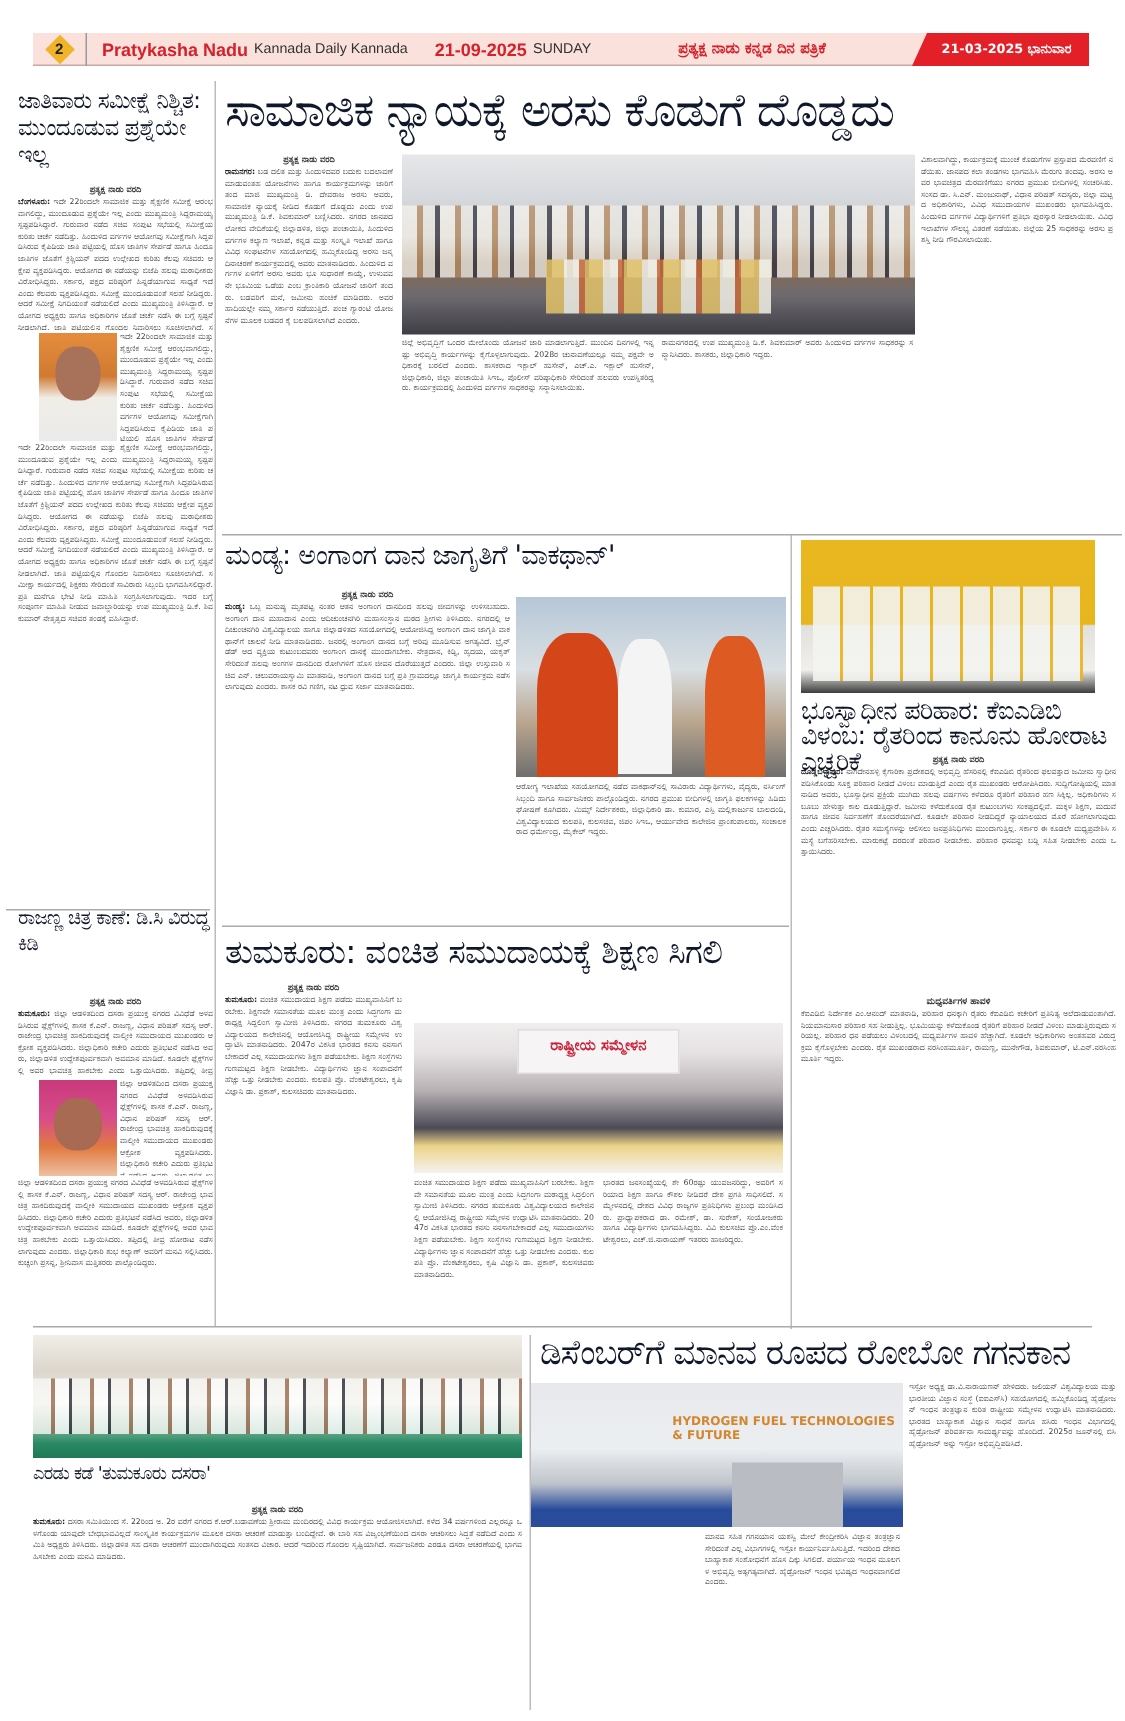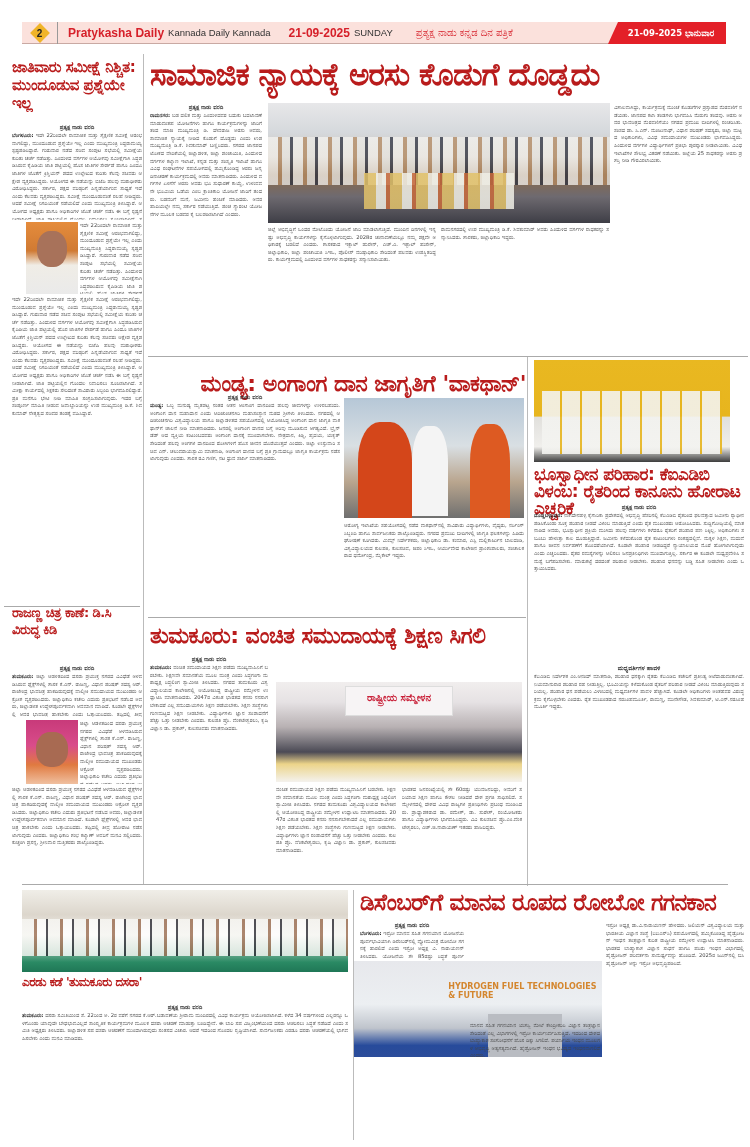--- a/index.html
+++ b/index.html
@@ -6,27 +6,27 @@
   body { width: 750px; height: 1147px; background: #ffffff; font-family: "DejaVu Sans", sans-serif; color: #222; overflow: hidden; position: relative; }
   
   .masthead { position: absolute; left: 22px; top: 22px; width: 704px; height: 22px; background: #fbe1dc; border-bottom: 1px solid #c9a9a3; display: flex; align-items: center; }
   .pg-no { width: 36px; height: 22px; display: flex; align-items: center; justify-content: center; border-right: 1px solid #999; }
   .pg-diamond { width: 14px; height: 14px; background: #f0b429; transform: rotate(45deg); display: flex; align-items: center; justify-content: center; }
   .pg-diamond span { transform: rotate(-45deg); font-size: 10px; font-weight: bold; color: #222; font-family: "Liberation Sans", sans-serif; }
   .brand { margin-left: 10px; color: #d6202a; font-weight: bold; font-size: 12px; font-family: "Liberation Sans", sans-serif; }
   .brand-sub { margin-left: 4px; color: #333; font-size: 9.5px; font-family: "Liberation Sans", sans-serif; }
   .hdr-date { margin-left: 18px; color: #d6202a; font-weight: bold; font-size: 12px; font-family: "Liberation Sans", sans-serif; }
   .hdr-day { margin-left: 4px; color: #333; font-size: 9.5px; font-family: "Liberation Sans", sans-serif; }
-  .hdr-kn { margin-left: 23px; color: #d6202a; font-size: 10px; font-weight: normal; text-align: center; }
+  .hdr-kn { margin-left: 58px; color: #d6202a; font-size: 10px; font-weight: bold; text-align: center; }
   .hdr-red { position: absolute; right: 0; top: 0; height: 22px; width: 118px; background: #e32028; clip-path: polygon(10px 0,100% 0,100% 100%,0 100%); color: #fff; font-size: 8.5px; font-weight: bold; display: flex; align-items: center; justify-content: center; padding-left: 8px; }
 
   .col-rule { position: absolute; background: #bbb; width: 1px; }
   .h-rule { position: absolute; background: #aaa; height: 1px; }
 
-  .headline { position: absolute; font-weight: bold; color: #b91c1c; line-height: 1.05; font-family: "DejaVu Sans", sans-serif; letter-spacing: -0.5px; }
+  .headline { position: absolute; font-weight: normal; color: #0f172a; line-height: 1.05; font-family: "DejaVu Sans", sans-serif; letter-spacing: -0.5px; }
   .byline { position: absolute; font-size: 5.5px; font-weight: bold; color: #333; text-align: center; }
   .body-txt { position: absolute; font-size: 5.2px; line-height: 7.6px; color: #444; text-align: justify; overflow: hidden; word-break: break-all; }
   .body-txt b { color: #222; }
   .photo { position: absolute; overflow: hidden; }
   .subhead { position: absolute; font-size: 6px; font-weight: bold; color: #333; text-align: center; }
 
   
   .ph-crowd { background: linear-gradient(180deg,#e7e7e9 0%,#d5d8dc 25%,#c9c2b8 45%,#8a6a4a 60%,#6e6a70 78%,#3e3e46 100%); }
   .ph-crowd::before { content:""; position:absolute; left:0; right:0; top:28%; height:40%; background: repeating-linear-gradient(90deg,#f5f3ef 0 10px,#b48a62 10px 14px,#ecebe7 14px 22px,#2d3140 22px 25px); opacity:.75; }
   .ph-crowd::after { content:""; position:absolute; left:28%; right:28%; top:58%; height:30%; background: repeating-linear-gradient(90deg,#e2c26a 0 12px,#f0efe6 12px 22px,#c86a3c 22px 26px); opacity:.85; }
@@ -50,26 +50,26 @@
 </style>
 </head>
 <body>
 
 <div class="masthead">
   <div class="pg-no">
     <div class="pg-diamond">
         <span>2</span>
       </div>
   </div>
-  <span class="brand">Pratykasha Daily</span>
+  <span class="brand">Pratykasha Nadu</span>
   <span class="brand-sub">Kannada Daily Kannada</span>
   <span class="hdr-date">21-09-2025</span>
   <span class="hdr-day">SUNDAY</span>
   <span class="hdr-kn">ಪ್ರತ್ಯಕ್ಷ ನಾಡು ಕನ್ನಡ ದಿನ ಪತ್ರಿಕೆ</span>
-  <div class="hdr-red">21-09-2025 ಭಾನುವಾರ</div>
+  <div class="hdr-red">21-03-2025 ಭಾನುವಾರ</div>
 </div>
 
 <div class="col-rule" style="left:143px;top:54px;height:830px;"></div>
 <div class="col-rule" style="left:527px;top:356px;height:530px;"></div>
 <div class="col-rule" style="left:353px;top:890px;height:250px;"></div>
 <div class="h-rule" style="left:148px;top:356px;width:600px;"></div>
 <div class="h-rule" style="left:148px;top:617px;width:378px;"></div>
 <div class="h-rule" style="left:22px;top:884px;width:706px;"></div>
 <div class="h-rule" style="left:4px;top:606px;width:136px;"></div>
 
@@ -95,21 +95,21 @@
   <div class="headline" style="left:150px;top:58px;width:600px;font-size:31px;letter-spacing:-1px;">ಸಾಮಾಜಿಕ ನ್ಯಾಯಕ್ಕೆ ಅರಸು ಕೊಡುಗೆ ದೊಡ್ಡದು</div>
   <div class="byline" style="left:150px;top:104px;width:112px;">ಪ್ರತ್ಯಕ್ಷ ನಾಡು ವರದಿ</div>
   <div class="body-txt" style="left:150px;top:112px;width:112px;height:240px;"><b>ರಾಮನಗರ:</b> <span>ಬಡ ದಲಿತ ಮತ್ತು ಹಿಂದುಳಿದವರ ಬದುಕು ಬದಲಾವಣೆ ಮಾಡುವಂತಹ ಯೋಜನೆಗಳು ಹಾಗೂ ಕಾರ್ಯಕ್ರಮಗಳನ್ನು ಜಾರಿಗೆ ತಂದ ಮಾಜಿ ಮುಖ್ಯಮಂತ್ರಿ ಡಿ. ದೇವರಾಜ ಅರಸು ಅವರು, ಸಾಮಾಜಿಕ ನ್ಯಾಯಕ್ಕೆ ನೀಡಿದ ಕೊಡುಗೆ ದೊಡ್ಡದು ಎಂದು ಉಪ ಮುಖ್ಯಮಂತ್ರಿ ಡಿ.ಕೆ. ಶಿವಕುಮಾರ್ ಬಣ್ಣಿಸಿದರು. ನಗರದ ಜಾನಪದ ಲೋಕದ ವೇದಿಕೆಯಲ್ಲಿ ಜಿಲ್ಲಾಡಳಿತ, ಜಿಲ್ಲಾ ಪಂಚಾಯಿತಿ, ಹಿಂದುಳಿದ ವರ್ಗಗಳ ಕಲ್ಯಾಣ ಇಲಾಖೆ, ಕನ್ನಡ ಮತ್ತು ಸಂಸ್ಕೃತಿ ಇಲಾಖೆ ಹಾಗೂ ವಿವಿಧ ಸಂಘಟನೆಗಳ ಸಹಯೋಗದಲ್ಲಿ ಹಮ್ಮಿಕೊಂಡಿದ್ದ ಅರಸು ಜನ್ಮದಿನಾಚರಣೆ ಕಾರ್ಯಕ್ರಮದಲ್ಲಿ ಅವರು ಮಾತನಾಡಿದರು. ಹಿಂದುಳಿದ ವರ್ಗಗಳ ಏಳಿಗೆಗೆ ಅರಸು ಅವರು ಭೂ ಸುಧಾರಣೆ ಕಾಯ್ದೆ, ಉಳುವವನೇ ಭೂಮಿಯ ಒಡೆಯ ಎಂಬ ಕ್ರಾಂತಿಕಾರಿ ಯೋಜನೆ ಜಾರಿಗೆ ತಂದರು. ಬಡವರಿಗೆ ಮನೆ, ಜಮೀನು ಹಂಚಿಕೆ ಮಾಡಿದರು. ಅವರ ಹಾದಿಯಲ್ಲೇ ನಮ್ಮ ಸರ್ಕಾರ ನಡೆಯುತ್ತಿದೆ. ಪಂಚ ಗ್ಯಾರಂಟಿ ಯೋಜನೆಗಳ ಮೂಲಕ ಬಡವರ ಕೈ ಬಲಪಡಿಸಲಾಗಿದೆ ಎಂದರು.</span></div>
   <div class="photo ph-crowd" style="left:268px;top:103px;width:342px;height:120px;"></div>
   <div class="body-txt" style="left:268px;top:226px;width:168px;height:126px;">ಜಿಲ್ಲೆ ಅಭಿವೃದ್ಧಿಗೆ ಒಂದರ ಮೇಲೊಂದು ಯೋಜನೆ ಜಾರಿ ಮಾಡಲಾಗುತ್ತಿದೆ. ಮುಂದಿನ ದಿನಗಳಲ್ಲಿ ಇನ್ನಷ್ಟು ಅಭಿವೃದ್ಧಿ ಕಾರ್ಯಗಳನ್ನು ಕೈಗೊಳ್ಳಲಾಗುವುದು. 2028ರ ಚುನಾವಣೆಯಲ್ಲೂ ನಮ್ಮ ಪಕ್ಷವೇ ಅಧಿಕಾರಕ್ಕೆ ಬರಲಿದೆ ಎಂದರು. ಶಾಸಕರಾದ ಇಕ್ಬಾಲ್ ಹುಸೇನ್, ಎಚ್.ಎ. ಇಕ್ಬಾಲ್ ಹುಸೇನ್, ಜಿಲ್ಲಾಧಿಕಾರಿ, ಜಿಲ್ಲಾ ಪಂಚಾಯಿತಿ ಸಿಇಒ, ಪೊಲೀಸ್ ವರಿಷ್ಠಾಧಿಕಾರಿ ಸೇರಿದಂತೆ ಹಲವರು ಉಪಸ್ಥಿತರಿದ್ದರು. ಕಾರ್ಯಕ್ರಮದಲ್ಲಿ ಹಿಂದುಳಿದ ವರ್ಗಗಳ ಸಾಧಕರನ್ನು ಸನ್ಮಾನಿಸಲಾಯಿತು.</div>
   <div class="body-txt" style="left:441px;top:226px;width:168px;height:126px;">ರಾಮನಗರದಲ್ಲಿ ಉಪ ಮುಖ್ಯಮಂತ್ರಿ ಡಿ.ಕೆ. ಶಿವಕುಮಾರ್ ಅವರು ಹಿಂದುಳಿದ ವರ್ಗಗಳ ಸಾಧಕರನ್ನು ಸನ್ಮಾನಿಸಿದರು. ಶಾಸಕರು, ಜಿಲ್ಲಾಧಿಕಾರಿ ಇದ್ದರು.</div>
   <div class="body-txt" style="left:614px;top:104px;width:128px;height:248px;">ವಿಶಾಲವಾಗಿದ್ದು, ಕಾರ್ಯಕ್ರಮಕ್ಕೆ ಮುಂಚೆ ಕೊಡುಗೆಗಳ ಪ್ರಸ್ತಾಪದ ಮೆರವಣಿಗೆ ನಡೆಯಿತು. ಜಾನಪದ ಕಲಾ ತಂಡಗಳು ಭಾಗವಹಿಸಿ ಮೆರುಗು ತಂದವು. ಅರಸು ಅವರ ಭಾವಚಿತ್ರದ ಮೆರವಣಿಗೆಯು ನಗರದ ಪ್ರಮುಖ ಬೀದಿಗಳಲ್ಲಿ ಸಂಚರಿಸಿತು. ಸಂಸದ ಡಾ. ಸಿ.ಎನ್. ಮಂಜುನಾಥ್, ವಿಧಾನ ಪರಿಷತ್ ಸದಸ್ಯರು, ಜಿಲ್ಲಾ ಮಟ್ಟದ ಅಧಿಕಾರಿಗಳು, ವಿವಿಧ ಸಮುದಾಯಗಳ ಮುಖಂಡರು ಭಾಗವಹಿಸಿದ್ದರು. ಹಿಂದುಳಿದ ವರ್ಗಗಳ ವಿದ್ಯಾರ್ಥಿಗಳಿಗೆ ಪ್ರತಿಭಾ ಪುರಸ್ಕಾರ ನೀಡಲಾಯಿತು. ವಿವಿಧ ಇಲಾಖೆಗಳ ಸೌಲಭ್ಯ ವಿತರಣೆ ನಡೆಯಿತು. ಜಿಲ್ಲೆಯ 25 ಸಾಧಕರನ್ನು ಅರಸು ಪ್ರಶಸ್ತಿ ನೀಡಿ ಗೌರವಿಸಲಾಯಿತು.</div>
 </div>
 
 <div>
-  <div class="headline" style="left:150px;top:372px;width:376px;font-size:22px;text-align:right;">ಮಂಡ್ಯ: ಅಂಗಾಂಗ ದಾನ ಜಾಗೃತಿಗೆ 'ವಾಕಥಾನ್'</div>
+  <div class="headline" style="left:150px;top:362px;width:376px;font-size:18px;">ಮಂಡ್ಯ: ಅಂಗಾಂಗ ದಾನ ಜಾಗೃತಿಗೆ 'ವಾಕಥಾನ್'</div>
   <div class="byline" style="left:150px;top:394px;width:190px;">ಪ್ರತ್ಯಕ್ಷ ನಾಡು ವರದಿ</div>
   <div class="body-txt" style="left:150px;top:402px;width:190px;height:212px;"><b>ಮಂಡ್ಯ:</b> <span>ಒಬ್ಬ ಮನುಷ್ಯ ಮೃತಪಟ್ಟ ನಂತರ ಆತನ ಅಂಗಾಂಗ ದಾನದಿಂದ ಹಲವು ಜೀವಗಳನ್ನು ಉಳಿಸಬಹುದು. ಅಂಗಾಂಗ ದಾನ ಮಹಾದಾನ ಎಂದು ಆದಿಚುಂಚನಗಿರಿ ಮಹಾಸಂಸ್ಥಾನ ಮಠದ ಶ್ರೀಗಳು ತಿಳಿಸಿದರು. ನಗರದಲ್ಲಿ ಆದಿಚುಂಚನಗಿರಿ ವಿಶ್ವವಿದ್ಯಾಲಯ ಹಾಗೂ ಜಿಲ್ಲಾಡಳಿತದ ಸಹಯೋಗದಲ್ಲಿ ಆಯೋಜಿಸಿದ್ದ ಅಂಗಾಂಗ ದಾನ ಜಾಗೃತಿ ವಾಕಥಾನ್‌ಗೆ ಚಾಲನೆ ನೀಡಿ ಮಾತನಾಡಿದರು. ಜನರಲ್ಲಿ ಅಂಗಾಂಗ ದಾನದ ಬಗ್ಗೆ ಅರಿವು ಮೂಡಿಸುವ ಅಗತ್ಯವಿದೆ. ಬ್ರೈನ್ ಡೆಡ್ ಆದ ವ್ಯಕ್ತಿಯ ಕುಟುಂಬದವರು ಅಂಗಾಂಗ ದಾನಕ್ಕೆ ಮುಂದಾಗಬೇಕು. ನೇತ್ರದಾನ, ಕಿಡ್ನಿ, ಹೃದಯ, ಯಕೃತ್ ಸೇರಿದಂತೆ ಹಲವು ಅಂಗಗಳ ದಾನದಿಂದ ರೋಗಿಗಳಿಗೆ ಹೊಸ ಜೀವನ ದೊರೆಯುತ್ತದೆ ಎಂದರು. ಜಿಲ್ಲಾ ಉಸ್ತುವಾರಿ ಸಚಿವ ಎನ್. ಚಲುವರಾಯಸ್ವಾಮಿ ಮಾತನಾಡಿ, ಅಂಗಾಂಗ ದಾನದ ಬಗ್ಗೆ ಪ್ರತಿ ಗ್ರಾಮದಲ್ಲೂ ಜಾಗೃತಿ ಕಾರ್ಯಕ್ರಮ ನಡೆಸಲಾಗುವುದು ಎಂದರು. ಶಾಸಕ ರವಿ ಗಣಿಗ, ನಟ ಧ್ರುವ ಸರ್ಜಾ ಮಾತನಾಡಿದರು.</span></div>
   <div class="photo ph-walk" style="left:344px;top:398px;width:180px;height:120px;"></div>
   <div class="body-txt" style="left:344px;top:522px;width:180px;height:92px;">ಆರೋಗ್ಯ ಇಲಾಖೆಯ ಸಹಯೋಗದಲ್ಲಿ ನಡೆದ ವಾಕಥಾನ್‌ನಲ್ಲಿ ಸಾವಿರಾರು ವಿದ್ಯಾರ್ಥಿಗಳು, ವೈದ್ಯರು, ನರ್ಸಿಂಗ್ ಸಿಬ್ಬಂದಿ ಹಾಗೂ ಸಾರ್ವಜನಿಕರು ಪಾಲ್ಗೊಂಡಿದ್ದರು. ನಗರದ ಪ್ರಮುಖ ಬೀದಿಗಳಲ್ಲಿ ಜಾಗೃತಿ ಫಲಕಗಳನ್ನು ಹಿಡಿದು ಘೋಷಣೆ ಕೂಗಿದರು. ಮಿಮ್ಸ್ ನಿರ್ದೇಶಕರು, ಜಿಲ್ಲಾಧಿಕಾರಿ ಡಾ. ಕುಮಾರ, ಎಸ್ಪಿ ಮಲ್ಲಿಕಾರ್ಜುನ ಬಾಲದಂಡಿ, ವಿಶ್ವವಿದ್ಯಾಲಯದ ಕುಲಪತಿ, ಕುಲಸಚಿವ, ಜಿಪಂ ಸಿಇಒ, ಆರ್ಯುವೇದ ಕಾಲೇಜಿನ ಪ್ರಾಂಶುಪಾಲರು, ಸಂಚಾಲಕರಾದ ಧರ್ಮೇಂದ್ರ, ಮೈಕೇಲ್ ಇದ್ದರು.</div>
 </div>
 
 <div>
   <div class="photo ph-yellow" style="left:534px;top:360px;width:196px;height:102px;"></div>
   <div class="headline" style="left:534px;top:466px;width:210px;font-size:17px;line-height:17px;">ಭೂಸ್ವಾಧೀನ ಪರಿಹಾರ: ಕೆಐಎಡಿಬಿ ವಿಳಂಬ: ರೈತರಿಂದ ಕಾನೂನು ಹೋರಾಟ ಎಚ್ಚರಿಕೆ</div>
   <div class="byline" style="left:534px;top:504px;width:210px;">ಪ್ರತ್ಯಕ್ಷ ನಾಡು ವರದಿ</div>
@@ -133,19 +133,19 @@
   <div class="photo ph-group" style="left:22px;top:890px;width:326px;height:82px;"></div>
   <div class="headline" style="left:22px;top:976px;width:326px;font-size:12px;">ಎರಡು ಕಡೆ 'ತುಮಕೂರು ದಸರಾ'</div>
   <div class="byline" style="left:22px;top:1004px;width:326px;">ಪ್ರತ್ಯಕ್ಷ ನಾಡು ವರದಿ</div>
   <div class="body-txt" style="left:22px;top:1012px;width:326px;height:130px;"><b>ತುಮಕೂರು:</b> <span>ದಸರಾ ಸಮಿತಿಯಿಂದ ಸೆ. 22ರಿಂದ ಅ. 2ರ ವರೆಗೆ ನಗರದ ಕೆ.ಆರ್.ಬಡಾವಣೆಯ ಶ್ರೀರಾಮ ಮಂದಿರದಲ್ಲಿ ವಿವಿಧ ಕಾರ್ಯಕ್ರಮ ಆಯೋಜಿಸಲಾಗಿದೆ. ಕಳೆದ 34 ವರ್ಷಗಳಿಂದ ಎಲ್ಲರನ್ನೂ ಒಳಗೊಂಡು ಯಾವುದೇ ಬೇಧಭಾವವಿಲ್ಲದೆ ಸಾಂಸ್ಕೃತಿಕ ಕಾರ್ಯಕ್ರಮಗಳ ಮೂಲಕ ದಸರಾ ಆಚರಣೆ ಮಾಡುತ್ತಾ ಬಂದಿದ್ದೇವೆ. ಈ ಬಾರಿ ಸಹ ವಿಜೃಂಭಣೆಯಿಂದ ದಸರಾ ಆಚರಿಸಲು ಸಿದ್ಧತೆ ನಡೆದಿದೆ ಎಂದು ಸಮಿತಿ ಅಧ್ಯಕ್ಷರು ತಿಳಿಸಿದರು. ಜಿಲ್ಲಾಡಳಿತ ಸಹ ದಸರಾ ಆಚರಣೆಗೆ ಮುಂದಾಗಿರುವುದು ಸಂತಸದ ವಿಚಾರ. ಆದರೆ ಇದರಿಂದ ಗೊಂದಲ ಸೃಷ್ಟಿಯಾಗಿದೆ. ಸಾರ್ವಜನಿಕರು ಎರಡೂ ದಸರಾ ಆಚರಣೆಯಲ್ಲಿ ಭಾಗವಹಿಸಬೇಕು ಎಂದು ಮನವಿ ಮಾಡಿದರು.</span></div>
 </div>
 
 <div>
   <div class="headline" style="left:360px;top:890px;width:390px;font-size:23px;letter-spacing:-0.8px;">ಡಿಸೆಂಬರ್‌ಗೆ ಮಾನವ ರೂಪದ ರೋಬೋ ಗಗನಕಾನ</div>
   <div class="byline" style="left:360px;top:922px;width:104px;">ಪ್ರತ್ಯಕ್ಷ ನಾಡು ವರದಿ</div>
   <div class="body-txt" style="left:360px;top:930px;width:104px;height:212px;"><b>ಬೆಂಗಳೂರು:</b> <span>ಇಸ್ರೋ ಮಾನವ ಸಹಿತ ಗಗನಯಾನ ಯೋಜನೆಯ ಪೂರ್ವಭಾವಿಯಾಗಿ ಡಿಸೆಂಬರ್‌ನಲ್ಲಿ ವ್ಯೋಮಮಿತ್ರ ರೋಬೋ ಗಗನಕ್ಕೆ ಹಾರಲಿದೆ ಎಂದು ಇಸ್ರೋ ಅಧ್ಯಕ್ಷ ವಿ. ನಾರಾಯಣನ್ ತಿಳಿಸಿದರು. ಯೋಜನೆಯ ಶೇ 85ರಷ್ಟು ಸಿದ್ಧತೆ ಪೂರ್ಣಗೊಂಡಿದೆ. ನಗರದಲ್ಲಿ ಹೈಡ್ರೋಜನ್ ಇಂಧನ ತಂತ್ರಜ್ಞಾನ ಕುರಿತ ರಾಷ್ಟ್ರೀಯ ಸಮ್ಮೇಳನ ಉದ್ಘಾಟಿಸಿ ಮಾತನಾಡಿದರು. ಮಾನವ ರೂಪದ ರೋಬೋ ಮೂಲಕ ಪರೀಕ್ಷಾರ್ಥ ಹಾರಾಟ ನಡೆಸಿ, ಅದರ ಯಶಸ್ಸಿನ ಆಧಾರದ ಮೇಲೆ 2027ರಲ್ಲಿ ಮಾನವ ಸಹಿತ ಗಗನಯಾನ ಕೈಗೊಳ್ಳಲಾಗುವುದು.</span></div>
-  <div class="photo ph-conf" style="left:354px;top:922px;width:248px;height:96px;left:354px;margin-top:39px;">
+  <div class="photo ph-conf" style="left:354px;top:922px;width:248px;height:96px;left:354px;">
     <div class="ph-conf-banner">HYDROGEN FUEL TECHNOLOGIES &amp; FUTURE</div>
     <div class="ph-podium"></div>
   </div>
   <div class="body-txt" style="left:470px;top:1022px;width:130px;height:120px;">ಮಾನವ ಸಹಿತ ಗಗನಯಾನ ಯಶಸ್ವಿ ಮೇಲೆ ಕೇಂದ್ರೀಕರಿಸಿ ವಿಜ್ಞಾನ ತಂತ್ರಜ್ಞಾನ ಸೇರಿದಂತೆ ಎಲ್ಲ ವಿಭಾಗಗಳಲ್ಲಿ ಇಸ್ರೋ ಕಾರ್ಯನಿರ್ವಹಿಸುತ್ತಿದೆ. ಇದರಿಂದ ದೇಶದ ಬಾಹ್ಯಾಕಾಶ ಸಂಶೋಧನೆಗೆ ಹೊಸ ದಿಕ್ಕು ಸಿಗಲಿದೆ. ಪರ್ಯಾಯ ಇಂಧನ ಮೂಲಗಳ ಅಭಿವೃದ್ಧಿ ಅತ್ಯಗತ್ಯವಾಗಿದೆ. ಹೈಡ್ರೋಜನ್ ಇಂಧನ ಭವಿಷ್ಯದ ಇಂಧನವಾಗಲಿದೆ ಎಂದರು.</div>
   <div class="body-txt" style="left:606px;top:922px;width:138px;height:220px;">ಇಸ್ರೋ ಅಧ್ಯಕ್ಷ ಡಾ.ವಿ.ನಾರಾಯಣನ್ ಹೇಳಿದರು. ಜಲಿಯನ್ ವಿಶ್ವವಿದ್ಯಾಲಯ ಮತ್ತು ಭಾರತೀಯ ವಿಜ್ಞಾನ ಸಂಸ್ಥೆ (ಐಐಎಸ್‌ಸಿ) ಸಹಯೋಗದಲ್ಲಿ ಹಮ್ಮಿಕೊಂಡಿದ್ದ ಹೈಡ್ರೋಜನ್ ಇಂಧನ ತಂತ್ರಜ್ಞಾನ ಕುರಿತ ರಾಷ್ಟ್ರೀಯ ಸಮ್ಮೇಳನ ಉದ್ಘಾಟಿಸಿ ಮಾತನಾಡಿದರು. ಭಾರತದ ಬಾಹ್ಯಾಕಾಶ ವಿಜ್ಞಾನ ಸಾಧನೆ ಹಾಗೂ ಹಸಿರು ಇಂಧನ ವಿಭಾಗದಲ್ಲಿ ಹೈಡ್ರೋಜನ್ ಪರಿವರ್ತನಾ ಸಾಮರ್ಥ್ಯವನ್ನು ಹೊಂದಿದೆ. 2025ರ ಜೂನ್‌ನಲ್ಲಿ ಬಿಸಿ ಹೈಡ್ರೋಜನ್ ಅನ್ನು ಇಸ್ರೋ ಅಭಿವೃದ್ಧಿಪಡಿಸಿದೆ.</div>
 </div>
 
 </body></html>

